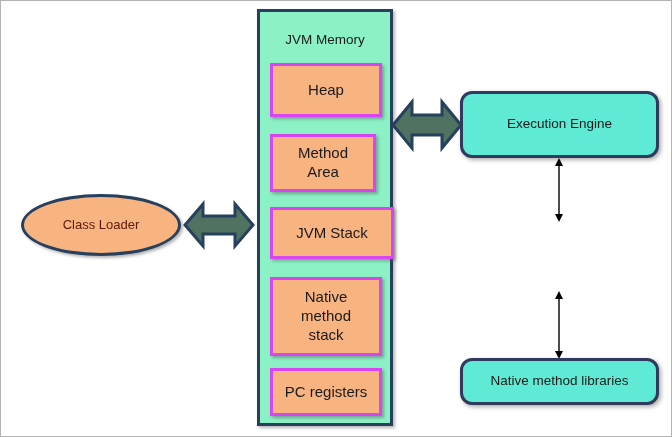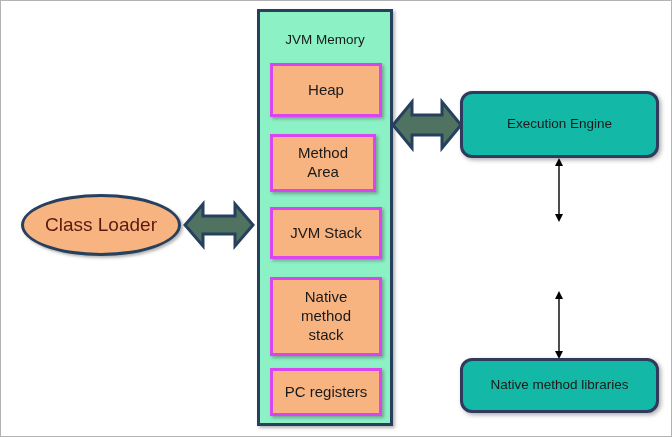--- a/index.html
+++ b/index.html
@@ -57,35 +57,35 @@
     font-size: 15px;
   }
   .mem-box .lbl {
     display: block;
     padding: 0 4px;
     white-space: pre-line;
   }
 
   
   .round-box {
-    background: #14b8a6;
+    background: #5eead4;
     border: 3px solid #303A5C;
     border-radius: 12px;
     box-shadow: 2px 2px 4px rgba(90,90,90,0.5);
     font-size: 13.5px;
     text-align: right;
   }
 
   
   .ellipse-node {
     background: #F7B380;
     border: 3px solid #27405E;
     border-radius: 50%;
     box-shadow: 2px 2px 3px rgba(90,90,90,0.45);
-    font-size: 19px;
+    font-size: 13px;
     color: #5A1A10;
   }
 
   
   .block-arrow {
     position: absolute;
   }
   .block-arrow svg { display: block; }
 
   
@@ -115,21 +115,21 @@
 
     <div class="node mem-box" style="left:10px; top:51px; width:112px; height:54px;">
       <span class="lbl">Heap</span>
     </div>
 
     <div class="node mem-box" style="left:10px; top:122px; width:106px; height:58px;">
       <span class="lbl">Method
 Area</span>
     </div>
 
-    <div class="node mem-box" style="left:10px; top:195px; width:112px; height:52px;">
+    <div class="node mem-box" style="left:10px; top:195px; width:124px; height:52px;">
       <span class="lbl">JVM Stack</span>
     </div>
 
     <div class="node mem-box" style="left:10px; top:356px; width:112px; height:48px;">
       <span class="lbl">PC registers</span>
     </div>
 
     <div class="node mem-box" style="left:10px; top:265px; width:112px; height:79px;">
       <span class="lbl">Native
 method
@@ -157,17 +157,17 @@
 
 
   <div class="thin-arrow" style="left:551px; top:290px; width:14px; height:68px;">
     <svg width="14" height="68" viewBox="0 0 14 68" aria-hidden="true">
       <line x1="7" y1="5" x2="7" y2="63" stroke="#000000" stroke-width="1.4"></line>
       <polygon points="7,0 3,8 11,8" fill="#000000"></polygon>
       <polygon points="7,68 3,60 11,60" fill="#000000"></polygon>
     </svg>
   </div>
 
-  <div class="node round-box" style="left:459px; top:357px; width:199px; height:55px;">
+  <div class="node round-box" style="left:459px; top:357px; width:199px; height:47px;">
     <span>Native method libraries</span>
   </div>
 
 </div>
 
 </body></html>

